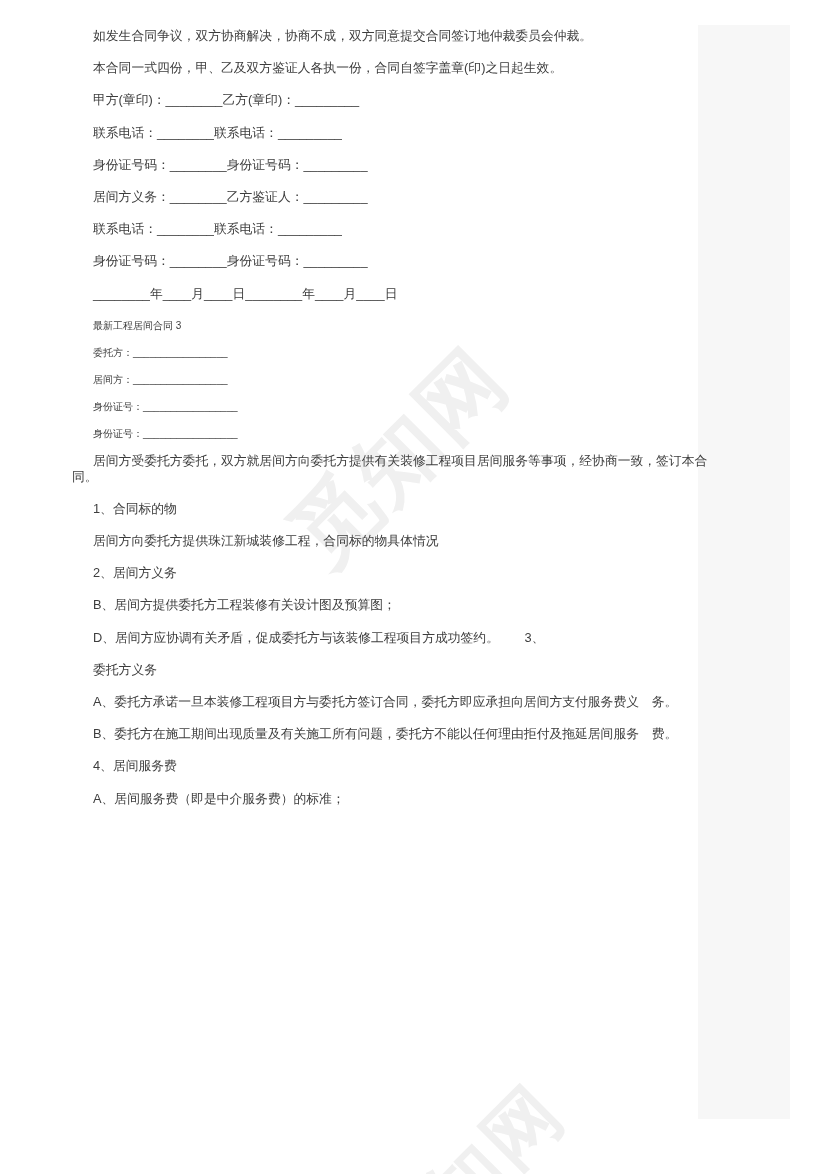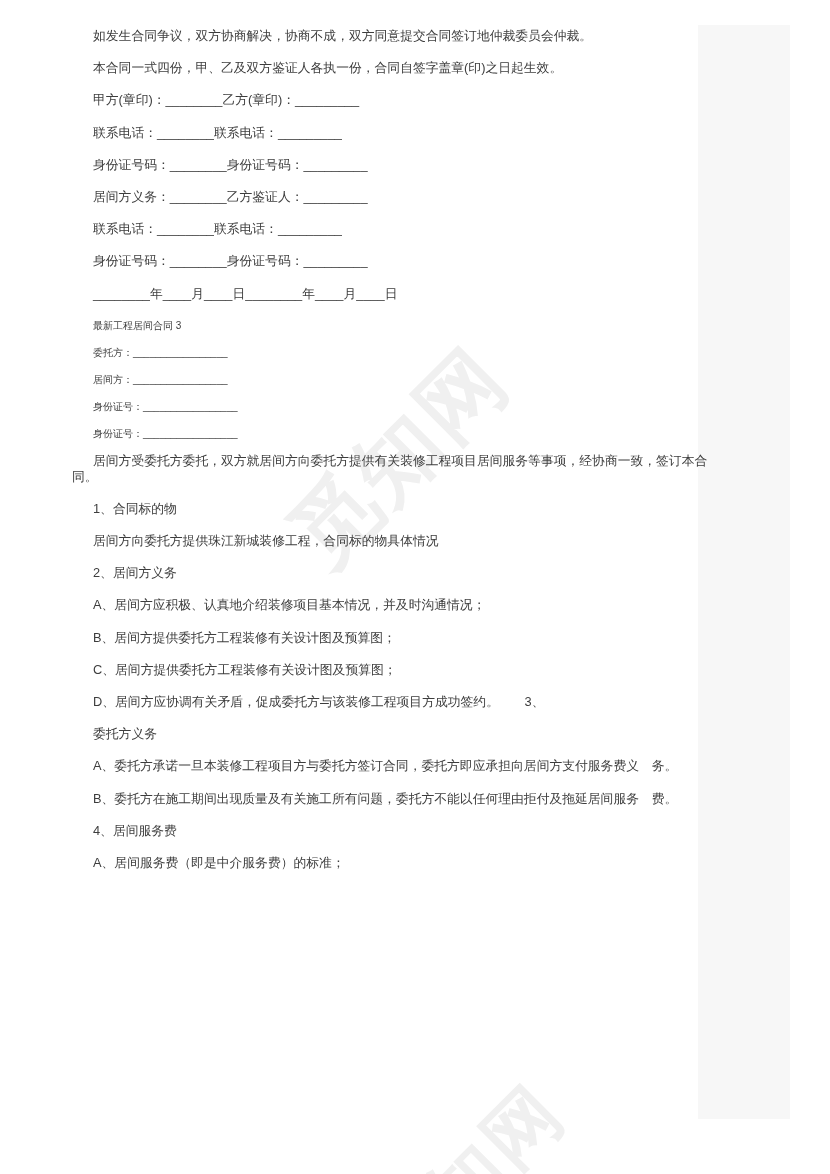--- a/index.html
+++ b/index.html
@@ -140,23 +140,21 @@
     <p class="heading-line">身份证号：_________________</p>
 
     <p class="heading-line">身份证号：_________________</p>
 
     <p class="line indent wide-line">居间方受委托方委托，双方就居间方向委托方提供有关装修工程项目居间服务等事项，经协商一致，签订本合同。</p>
 
     <p class="line indent">1、合同标的物</p>
     <p class="line indent">居间方向委托方提供珠江新城装修工程，合同标的物具体情况</p>
 
     <p class="line indent">2、居间方义务</p>
-    <p class="line indent">A、居间方应积极、认真地介绍装修项目基本情况，并及时沟通情况；</p>
     <p class="line indent">B、居间方提供委托方工程装修有关设计图及预算图；</p>
-    <p class="line indent">C、居间方提供委托方工程装修有关设计图及预算图；</p>
     <p class="line indent">D、居间方应协调有关矛盾，促成委托方与该装修工程项目方成功签约。　　3、</p>
 
     <p class="line indent">委托方义务</p>
     <p class="line indent wide-line">A、委托方承诺一旦本装修工程项目方与委托方签订合同，委托方即应承担向居间方支付服务费义　务。</p>
     <p class="line indent wide-line">B、委托方在施工期间出现质量及有关施工所有问题，委托方不能以任何理由拒付及拖延居间服务　费。</p>
 
     <p class="line indent">4、居间服务费</p>
     <p class="line indent">A、居间服务费（即是中介服务费）的标准；</p>
 
   </div>

